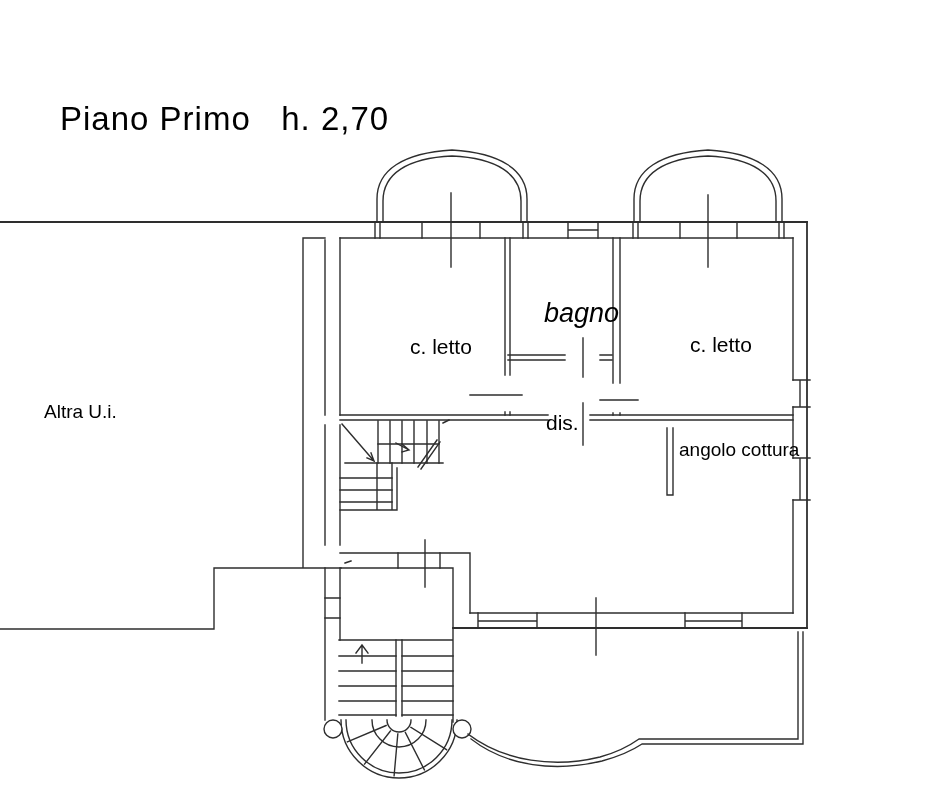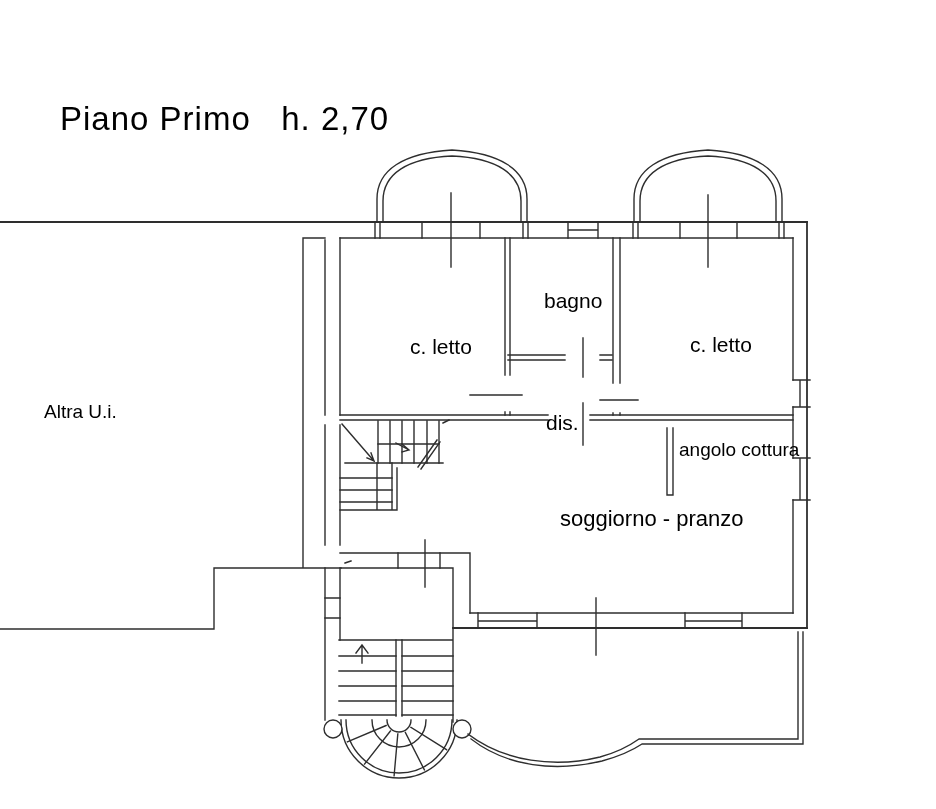--- a/index.html
+++ b/index.html
@@ -15,21 +15,21 @@
     background: var(--bg);
     font-family: "Liberation Sans", sans-serif;
     color: var(--text);
     overflow: hidden;
   }
   #drawing { position:absolute; left:0; top:0; }
   .lbl { position:absolute; color:var(--text); white-space:pre; line-height:1; }
   .lbl.title { font-size:33px; left:60px; top:102px; letter-spacing:1px; }
   .lbl.altra   { font-size:19px; left:44px;  top:402px; }
   .lbl.cletto1 { font-size:21px; left:410px; top:336px; }
-  .lbl.bagno   { font-size:21px; left:544px; top:290px; }
+  .lbl.bagno   { font-size:27px; left:544px; top:300px;font-style:italic; }
   .lbl.dis     { font-size:21px; left:546px; top:384px;margin-top:28px; }
   .lbl.cletto2 { font-size:21px; left:690px; top:334px; }
   .lbl.angolo  { font-size:19px; left:679px; top:440px; }
   .lbl.sogg    { font-size:22px; left:560px; top:508px; }
   svg path, svg line, svg circle { vector-effect: non-scaling-stroke; }
 </style>
 </head>
 <body>
 
 <div id="plan">
@@ -113,14 +113,13 @@
     </g>
   </svg>
 
   <div class="lbl title">Piano Primo   h. 2,70</div>
   <div class="lbl altra">Altra U.i.</div>
   <div class="lbl cletto1">c. letto</div>
   <div class="lbl bagno">bagno</div>
   <div class="lbl dis">dis.</div>
   <div class="lbl cletto2">c. letto</div>
   <div class="lbl angolo">angolo cottura</div>
-  <div class="lbl sogg">soggiorno - pranzo</div>
 </div>
 
 </body></html>

